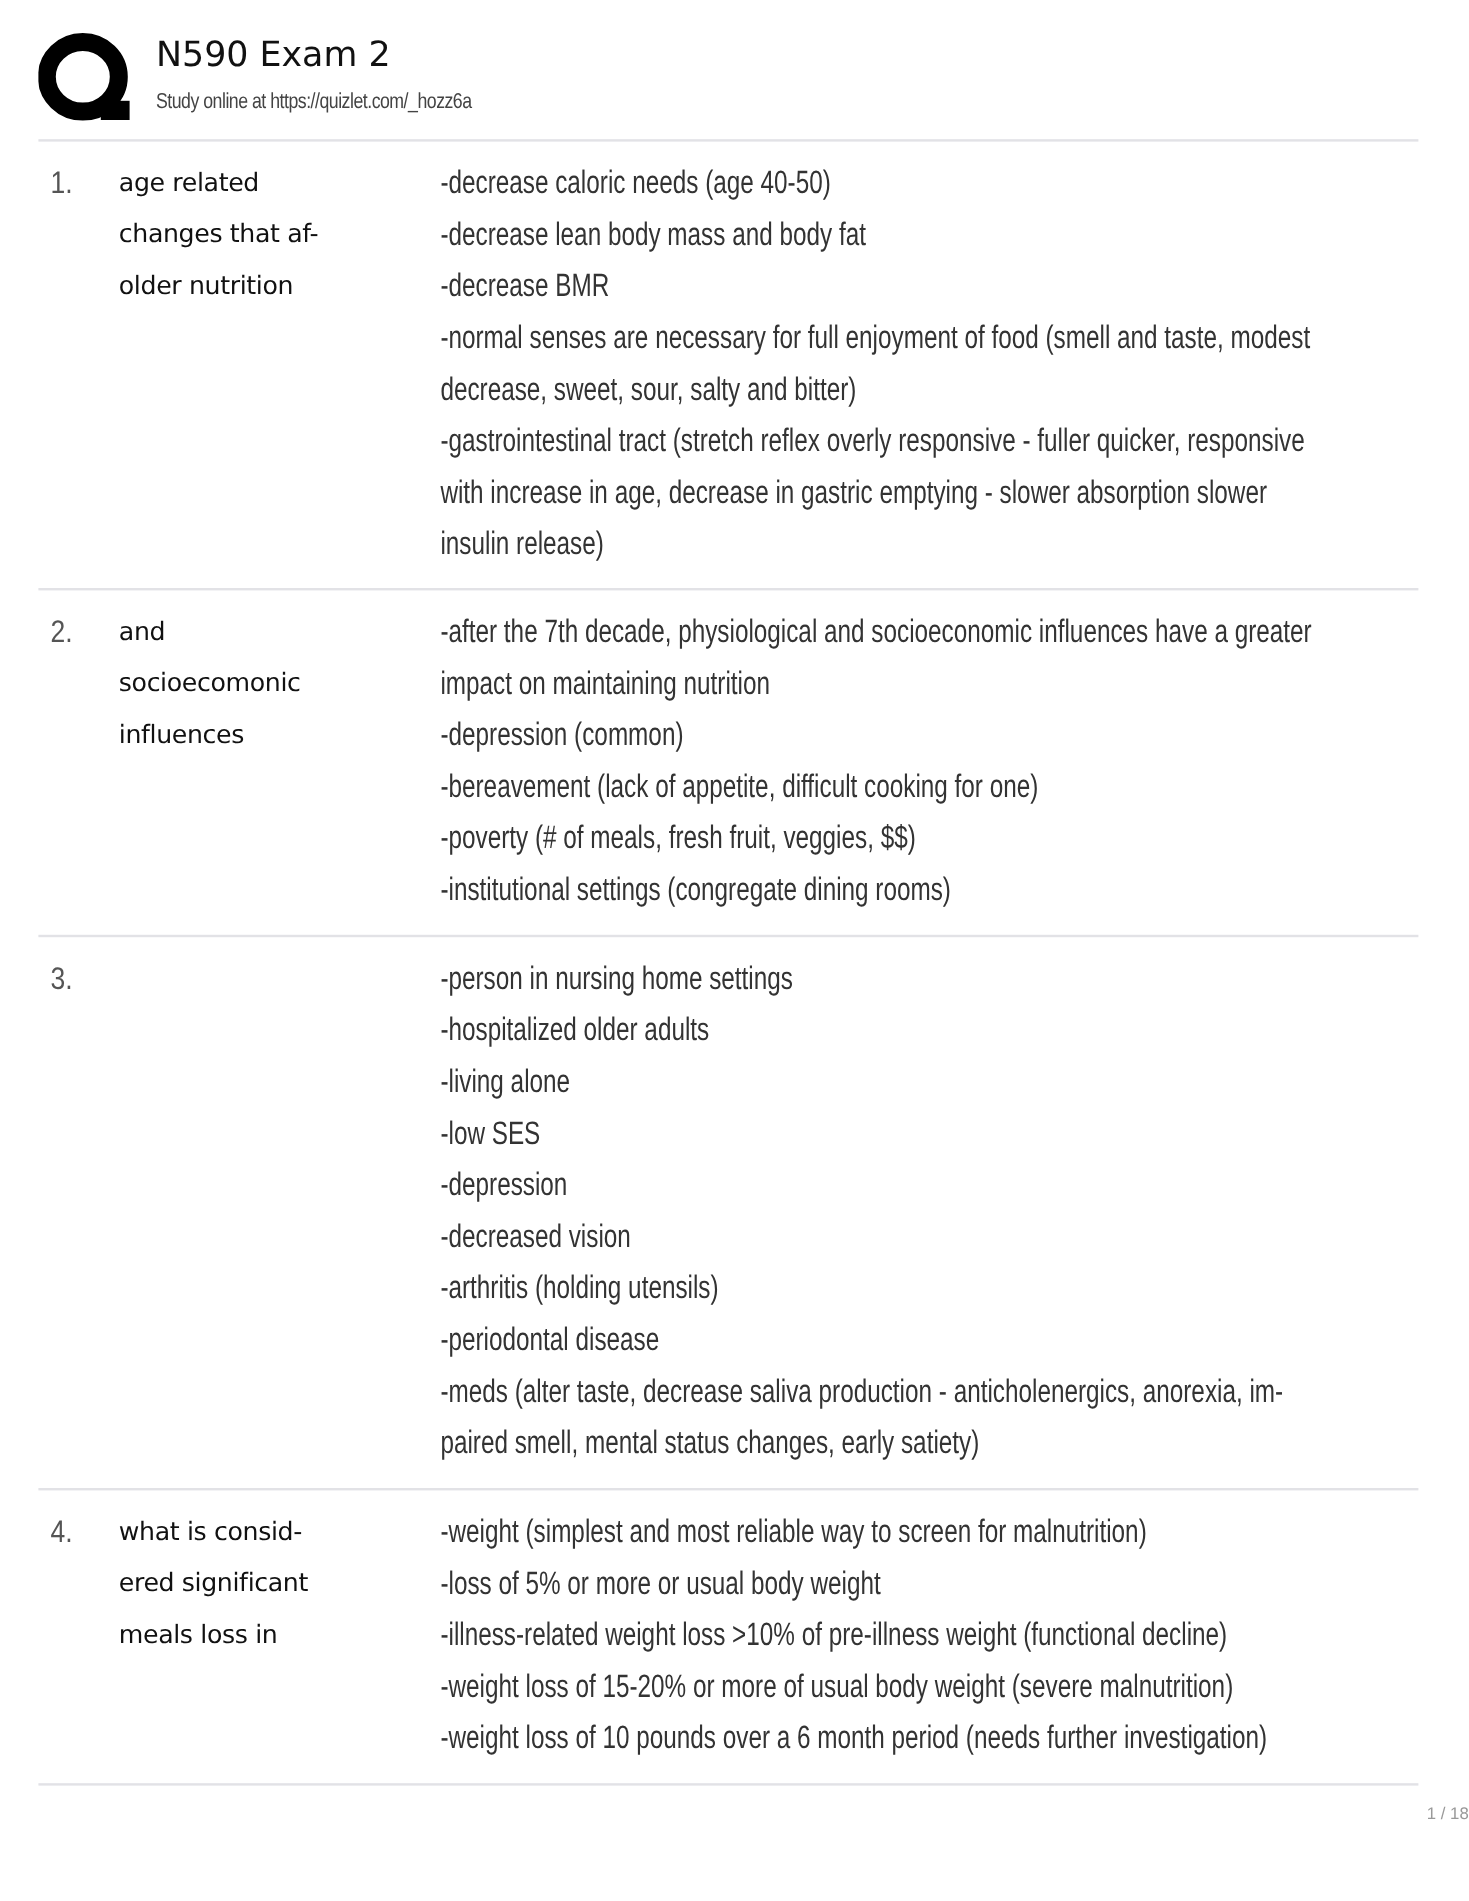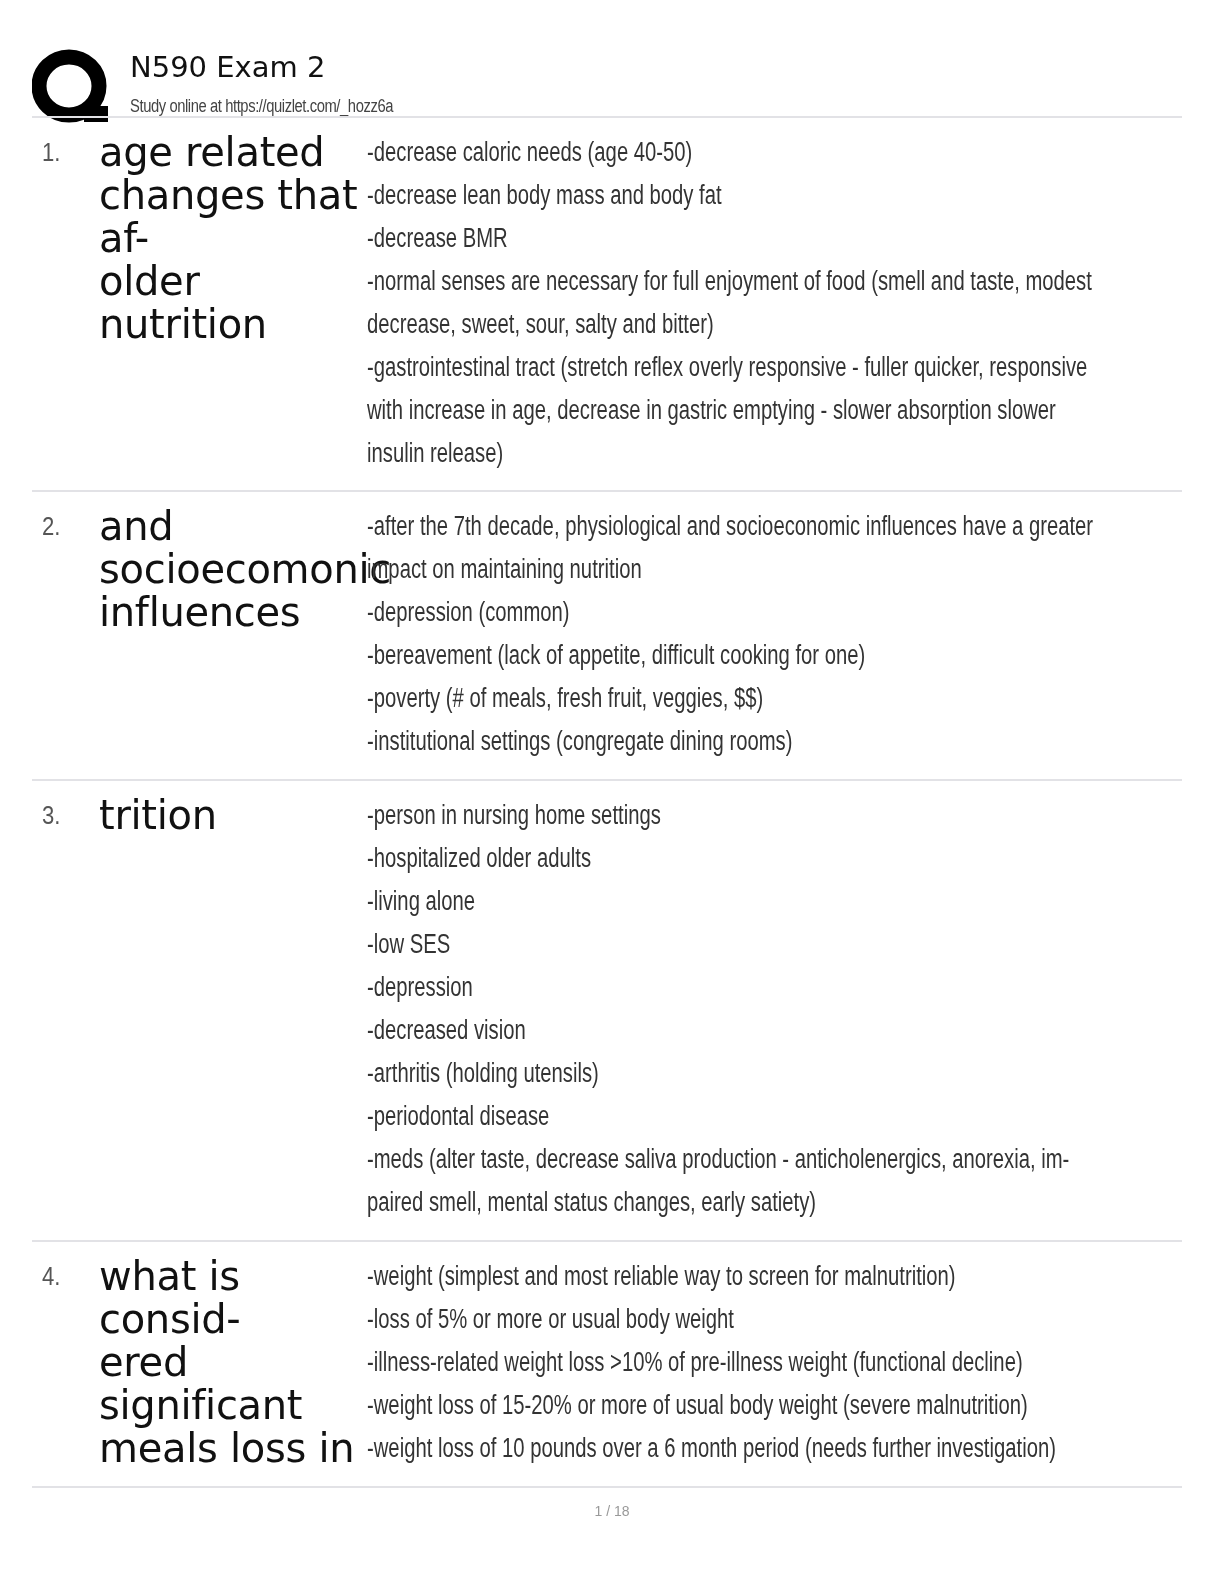--- a/index.html
+++ b/index.html
@@ -1,28 +1,28 @@
 <!DOCTYPE html>
 <html><head>
 <meta charset="utf-8">
 <style>
   html, body { margin: 0; padding: 0; background: #ffffff; }
   body { width: 1224px; height: 1584px; position: relative; overflow: hidden; font-family: "DejaVu Sans", sans-serif; color: #111; }
-  .header { position: absolute; left: 32px; top: 42px; width: 1150px; height: 86px; }
+  .header { position: absolute; left: 32px; top: 20px; width: 1150px; height: 86px; }
   .logo { position: absolute; left: 0; top: 6px; width: 78px; height: 78px; }
   .title { position: absolute; left: 98px; top: 8px; font-size: 29px; color: #111; font-family: "DejaVu Sans", sans-serif; }
   .subtitle { position: absolute; left: 98px; top: 54px; font-size: 18px; color: #444; font-family: "Liberation Sans", sans-serif; letter-spacing: -0.5px; transform: scaleX(0.82); transform-origin: left; }
   .header-rule { position: absolute; left: 32px; top: 116px; width: 1150px; height: 2px; background: #e2e2e6; }
   .card { position: absolute; left: 32px; width: 1150px; }
   .card .num { position: absolute; left: 10px; top: 6px; font-size: 26px; color: #555; font-family: "Liberation Sans", sans-serif; transform: scaleX(0.85); transform-origin: left; }
-  .card .term { position: absolute; left: 67px; top: 0px; width: 268px; font-size: 40px; line-height: 43px; color: #111; font-family: "DejaVu Sans", sans-serif; letter-spacing: -0.3px; }
+  .card .term { position: absolute; left: 67px; top: 0px; width: 268px; font-size: 21px; line-height: 43px; color: #111; font-family: "DejaVu Sans", sans-serif; letter-spacing: -0.3px; }
   .card .def { position: absolute; left: 335px; top: 0px; width: 1100px; font-size: 27px; line-height: 43px; color: #333; font-family: "Liberation Sans Narrow", "Liberation Sans", sans-serif; transform: scaleX(0.75); transform-origin: left top; }
   .card .def div { white-space: nowrap; }
   .rule { position: absolute; left: 32px; width: 1150px; height: 2px; background: #e2e2e6; }
-  .footer { position: absolute; left: 0; width: 1224px; top: 1503px; text-align: center; font-size: 14px; color: #999; font-family: "Liberation Sans", sans-serif; }
+  .footer { position: absolute; left: 0; width: 1224px; top: 1503px; text-align: right; font-size: 14px; color: #999; font-family: "Liberation Sans", sans-serif; }
 </style>
 </head>
 <body>
 
 <div class="header">
   <svg class="logo" viewBox="0 0 78 78">
     <ellipse cx="37" cy="38" rx="30" ry="29" fill="none" stroke="#000" stroke-width="15"></ellipse>
     <rect x="52" y="58" width="24" height="16" fill="#000"></rect>
   </svg>
   <div class="title">N590 Exam 2</div>
@@ -64,21 +64,20 @@
     <div>-bereavement (lack of appetite, difficult cooking for one)</div>
     <div>-poverty (# of meals, fresh fruit, veggies, $$)</div>
     <div>-institutional settings (congregate dining rooms)</div>
   </div>
 </div>
 <div class="rule" style="top:779px;"></div>
 
 <div class="card" style="top:794px;">
   <div class="num">3.</div>
   <div class="term">
-    <div>trition</div>
   </div>
   <div class="def">
     <div>-person in nursing home settings</div>
     <div>-hospitalized older adults</div>
     <div>-living alone</div>
     <div>-low SES</div>
     <div>-depression</div>
     <div>-decreased vision</div>
     <div>-arthritis (holding utensils)</div>
     <div>-periodontal disease</div>

